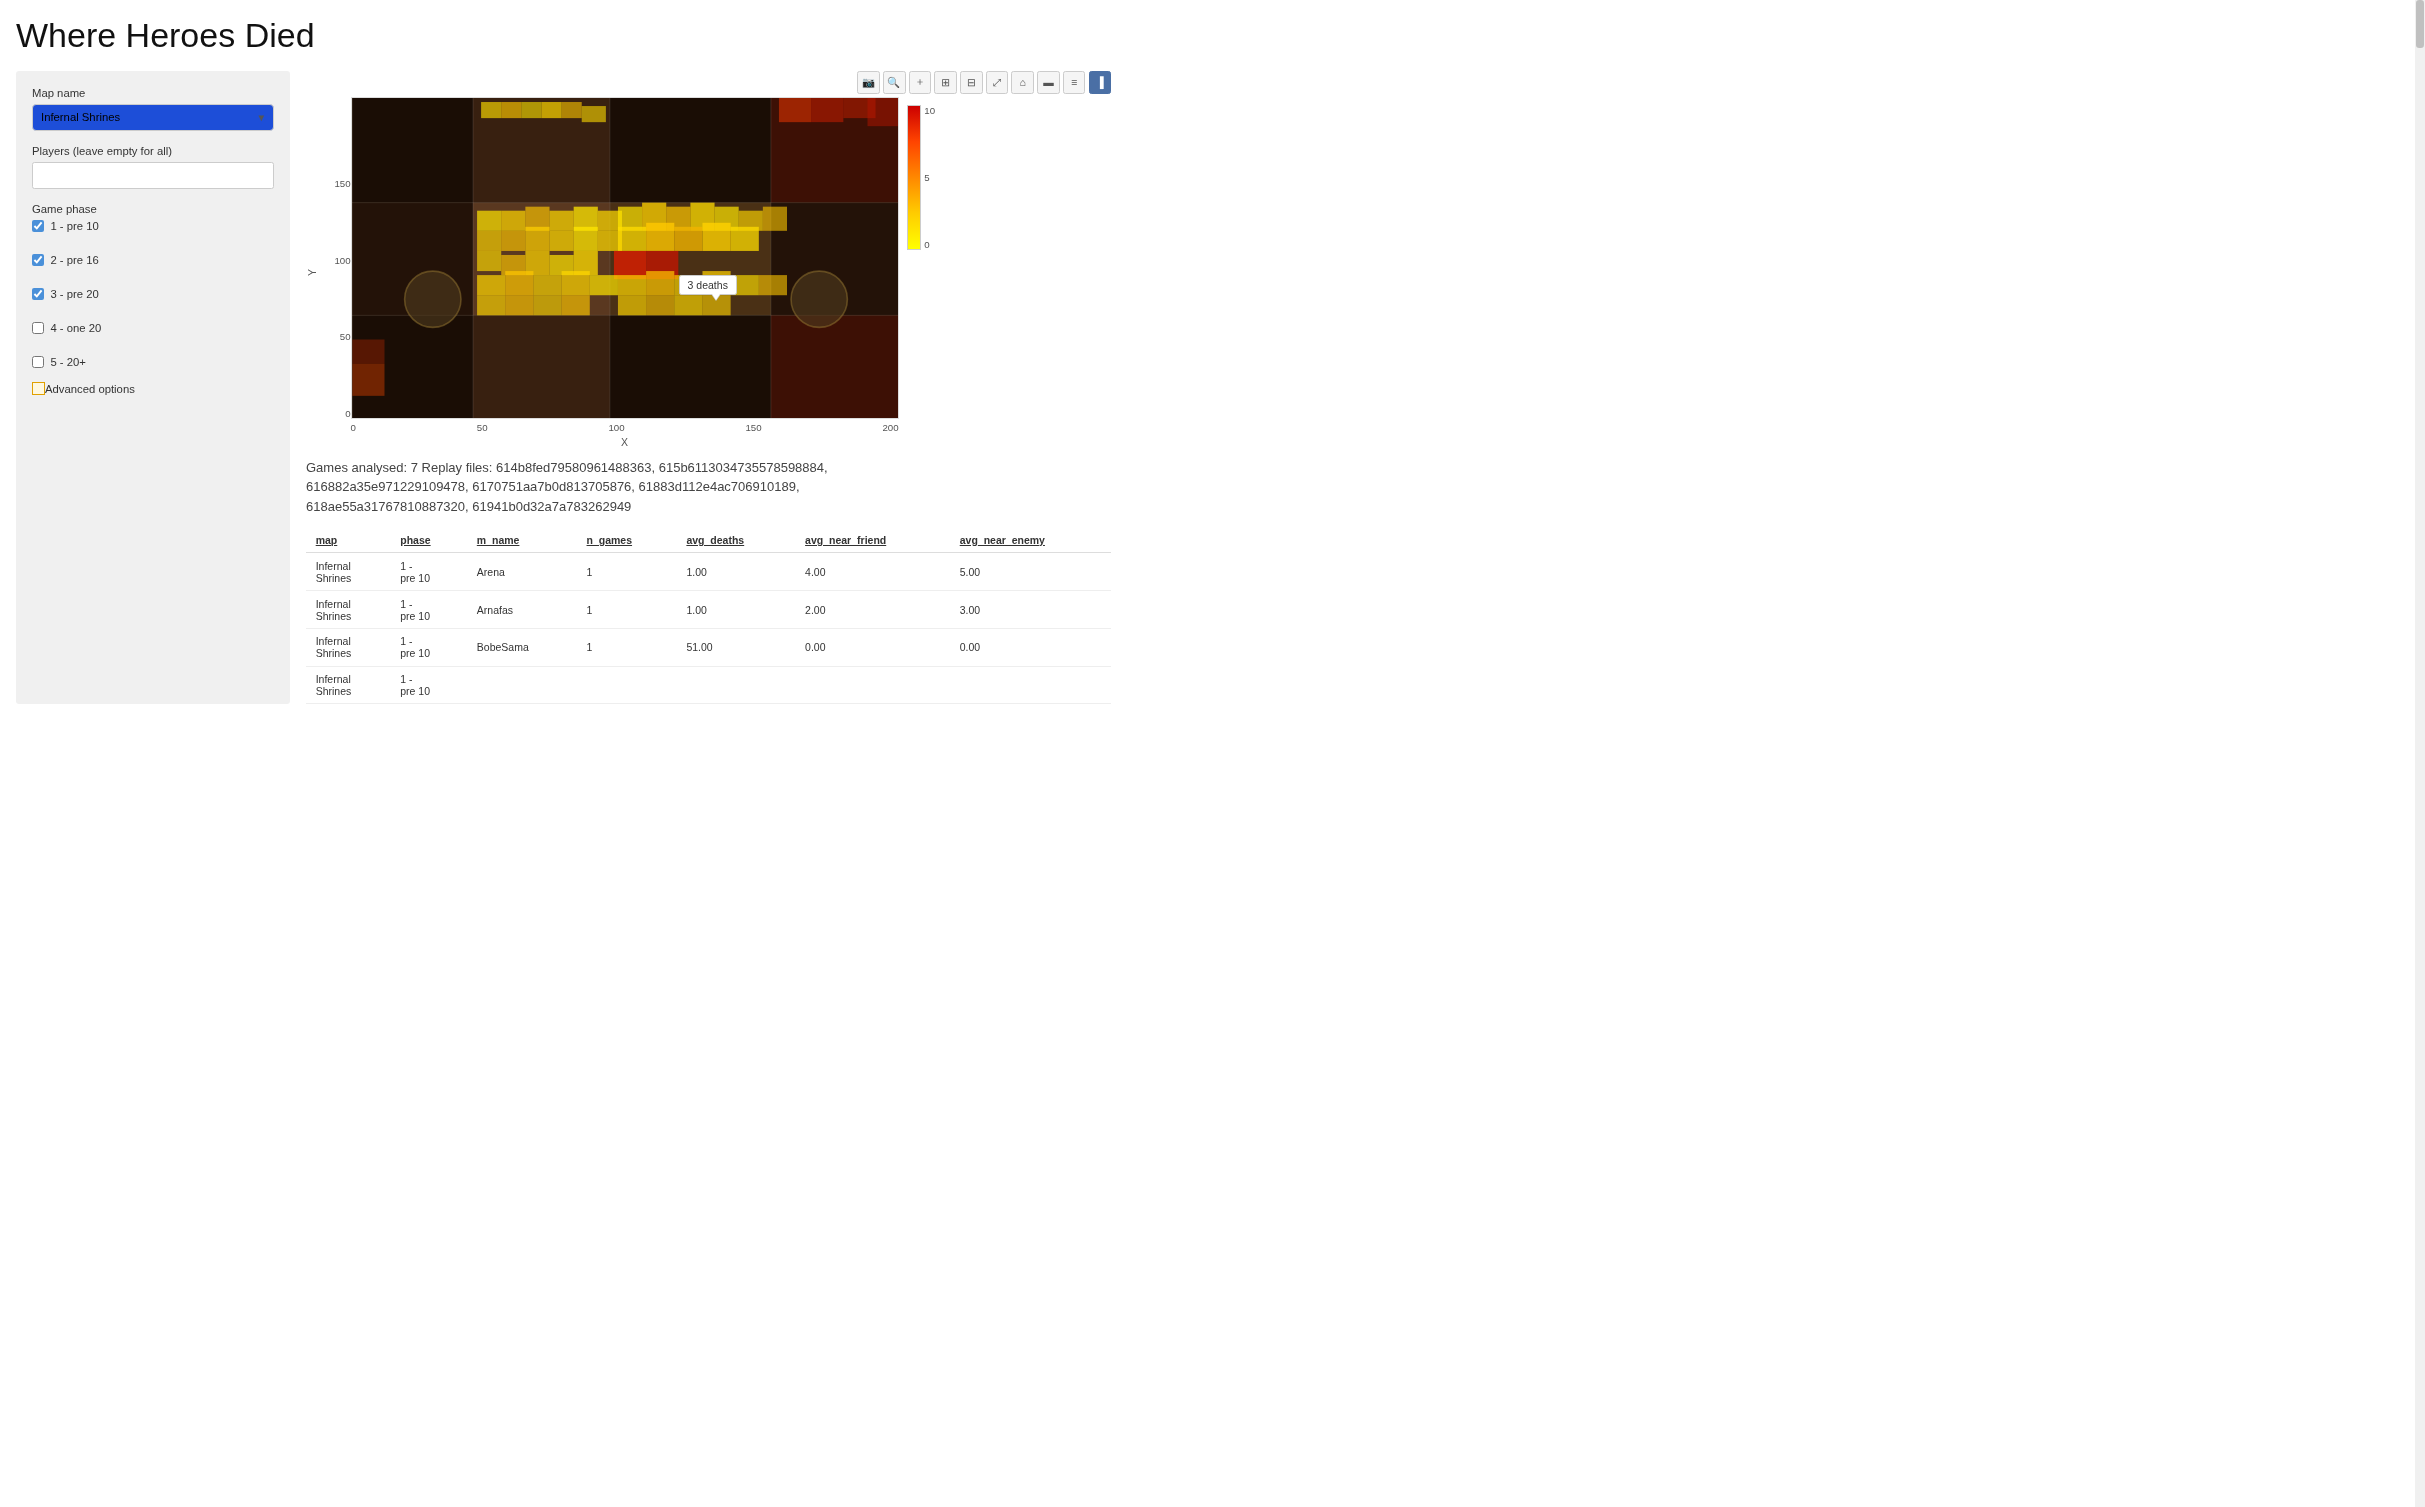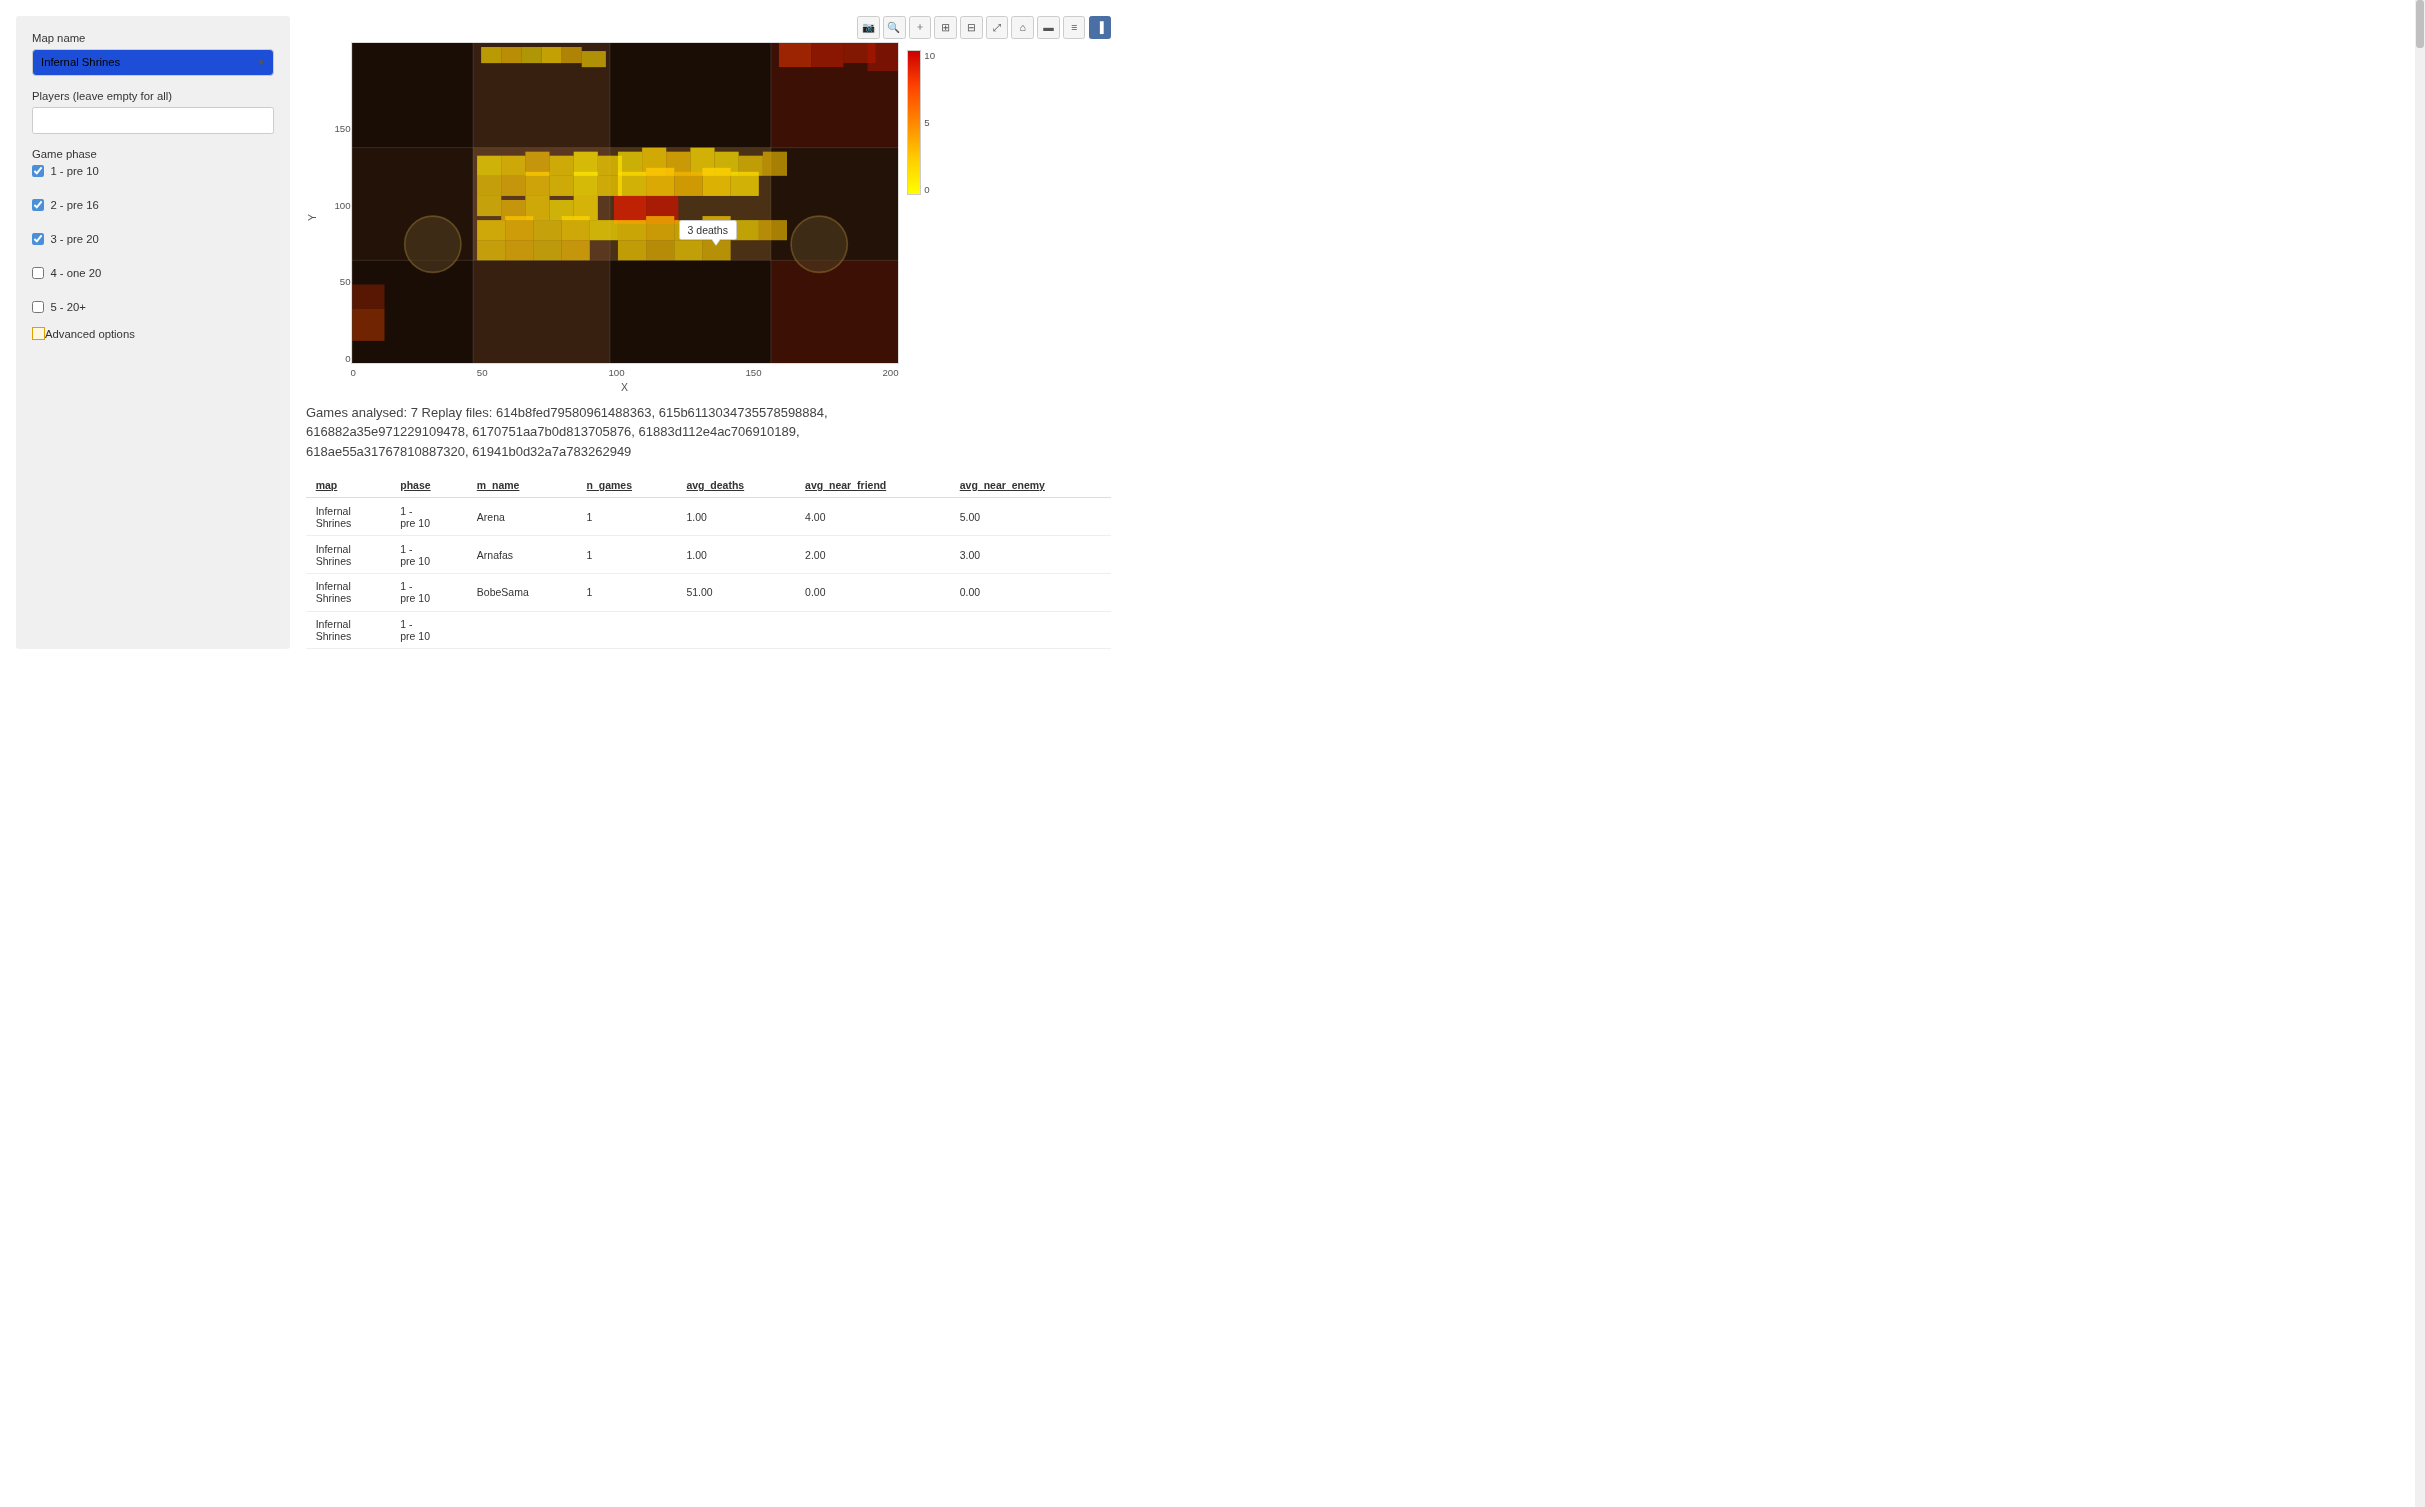--- a/index.html
+++ b/index.html
@@ -70,20 +70,21 @@
     .data-table th { text-align: left; padding: 6.4px 9.7px; border-bottom: 1.6px solid #ddd; font-weight: bold; color: #333; text-decoration: underline; }
     .data-table td { padding: 6.4px 9.7px; border-bottom: 0.8px solid #eee; color: #333; margin-top: 38px; }
     
     .scrollbar-track { position: fixed; right: 0; top: 0; width: 9.7px; height: 100%; background: #f0f0f0; }
     .scrollbar-thumb { position: absolute; top: 0; width: 8px; left: 0.8px; height: 48px; background: #c0c0c0; border-radius: 3.2px; }
   </style>
 </head>
 <body>
 
 <div class="page-container">
+  <h1 class="page-title">Where Heroes Died</h1>
 
   <div class="main-layout">
 
     <div class="sidebar">
 
       <div class="sidebar-section">
         <div class="sidebar-label">Map name</div>
         <div class="sidebar-select-wrapper">
           <select class="sidebar-select">
             <option>Infernal Shrines</option>

